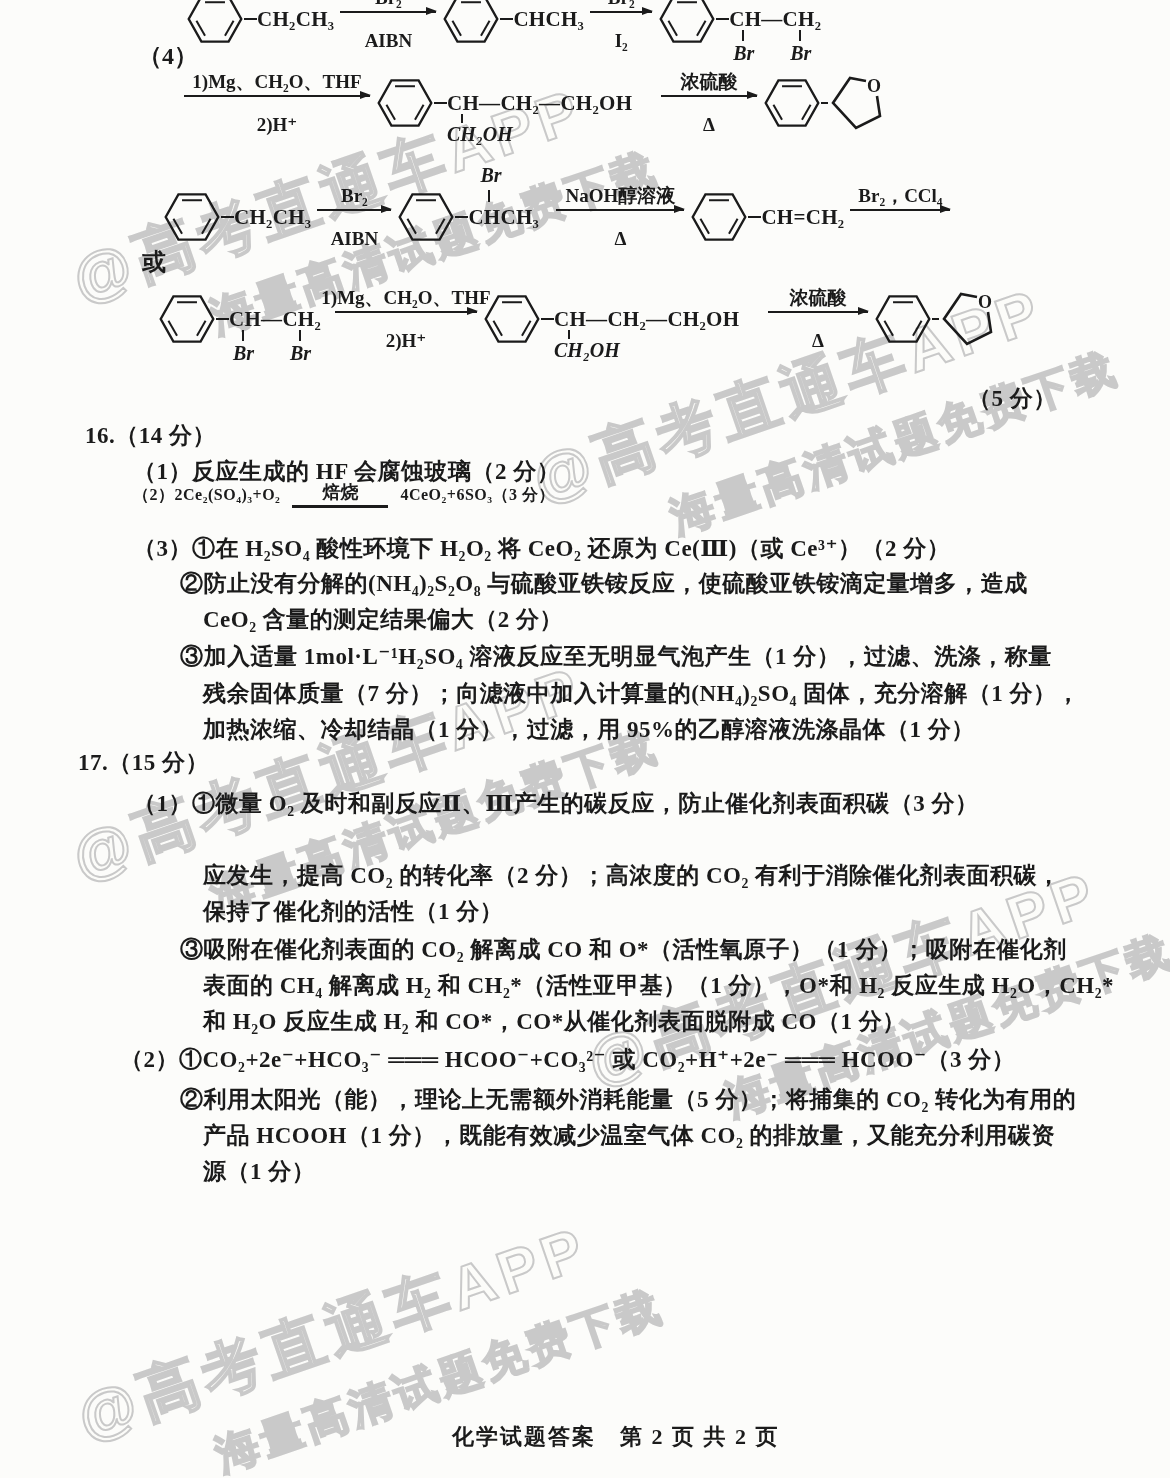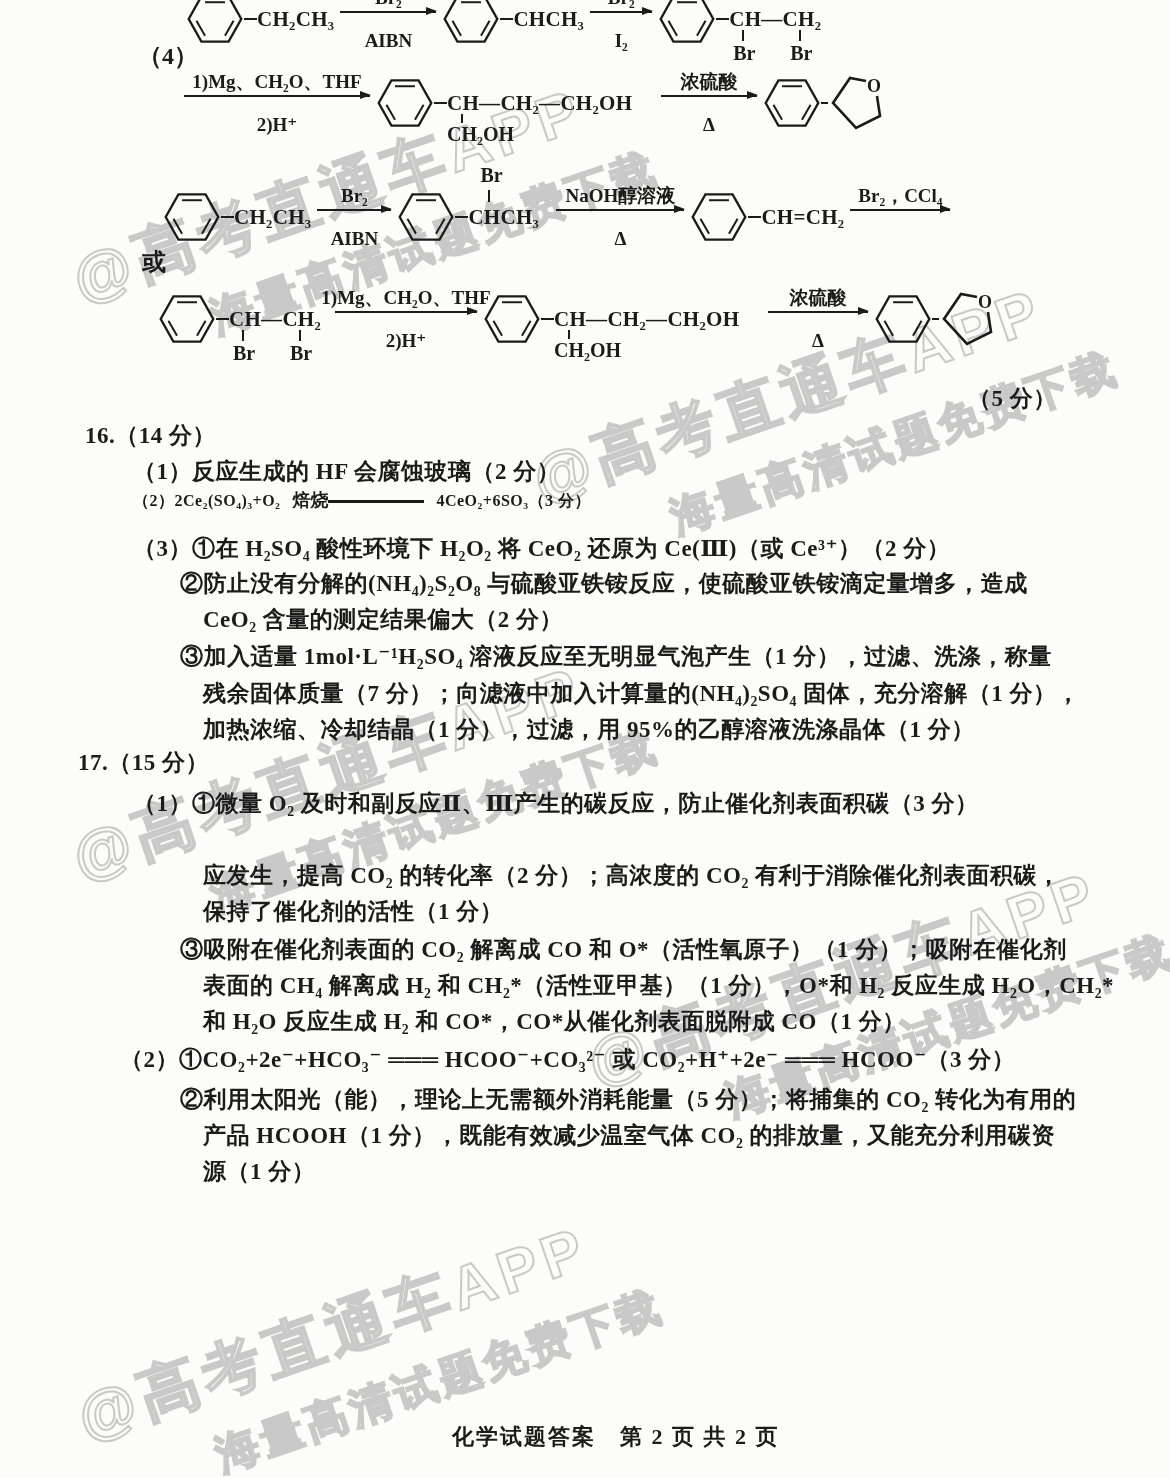--- a/index.html
+++ b/index.html
@@ -21,29 +21,29 @@
   .bond{width:13px;height:0;border-top:2.4px solid #1b1b1b;flex:0 0 auto;}
   .frag{font-size:21px;font-weight:700;white-space:nowrap;letter-spacing:.3px;flex:0 0 auto;}
   .arrow{display:inline-flex;flex-direction:column;align-items:center;margin:0 6px;flex:0 0 auto;}
   .arrow .above,.arrow .below{font-size:19px;font-weight:700;min-height:23px;line-height:23px;white-space:nowrap;}
   .arrow .above{margin-bottom:2px;}
   .arrow .below{margin-top:16px;}
   .aline{position:relative;width:100%;height:0;border-top:2.4px solid #1b1b1b;}
   .aline::after{content:"";position:absolute;right:-1px;top:-6px;width:0;height:0;
       border-left:11px solid #1b1b1b;border-top:4.6px solid transparent;border-bottom:4.6px solid transparent;}
   .holder{position:relative;display:flex;align-items:center;flex:0 0 auto;}
-  .subtxt,.suptxt{position:absolute;font-size:20px;font-weight:700;white-space:nowrap;}
+  .subtxt,.suptxt{position:absolute;font-size:20px;font-weight:700;white-space:nowrap;font-style:italic;}
   .tick{position:absolute;width:0;border-left:2px solid #1b1b1b;}
   .slabel{position:absolute;font-size:24px;font-weight:700;z-index:2;}
 
   
   .tl{position:absolute;font-size:23px;font-weight:600;white-space:nowrap;letter-spacing:.5px;z-index:2;}
   .eqrow{position:absolute;display:flex;align-items:center;z-index:2;}
   .eqrow .etxt{font-size:16px;font-weight:600;white-space:nowrap;letter-spacing:.5px;}
-  .condover{display:inline-flex;flex-direction:row;align-items:center;margin:8px 12px;text-align:center;}
+  .condover{display:inline-flex;flex-direction:column;align-items:center;margin:0 12px;text-align:center;}
   .condover .cword{font-size:18px;font-weight:700;line-height:1.05;margin-bottom:3px;}
   .condover .cline{width:96px;height:0;border-top:3.4px solid #1b1b1b;}
   .footer{position:absolute;font-size:22px;font-weight:700;letter-spacing:2px;z-index:2;}
 </style>
 </head>
 <body>
 
 <svg width="0" height="0" style="position:absolute">
   <defs>
     <symbol id="benzene" viewBox="0 0 64 64">

